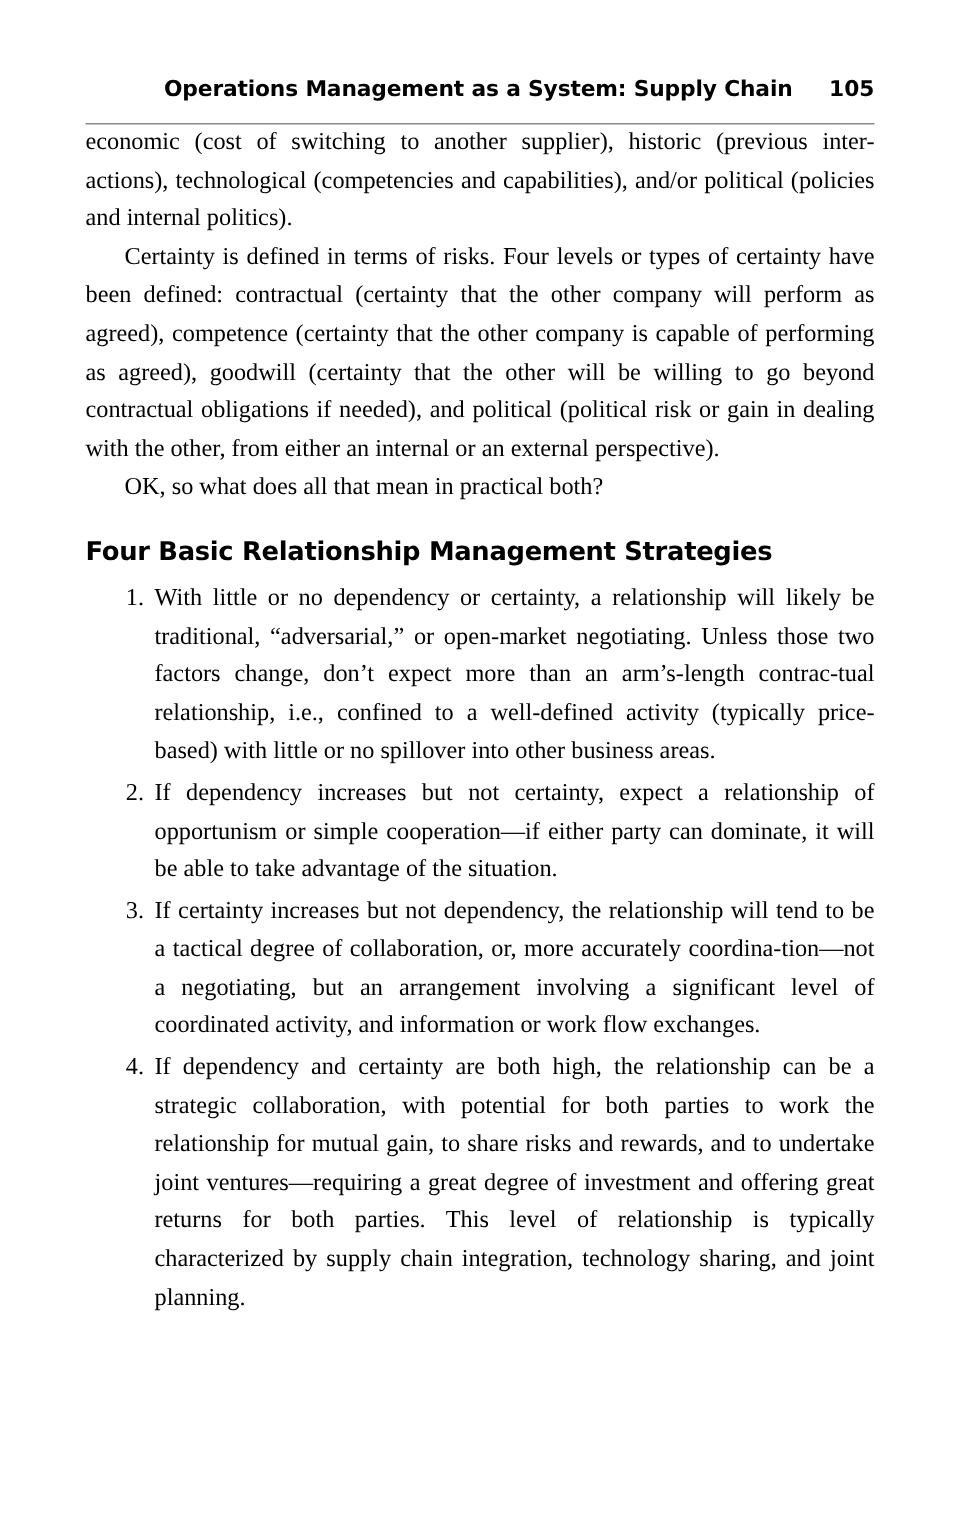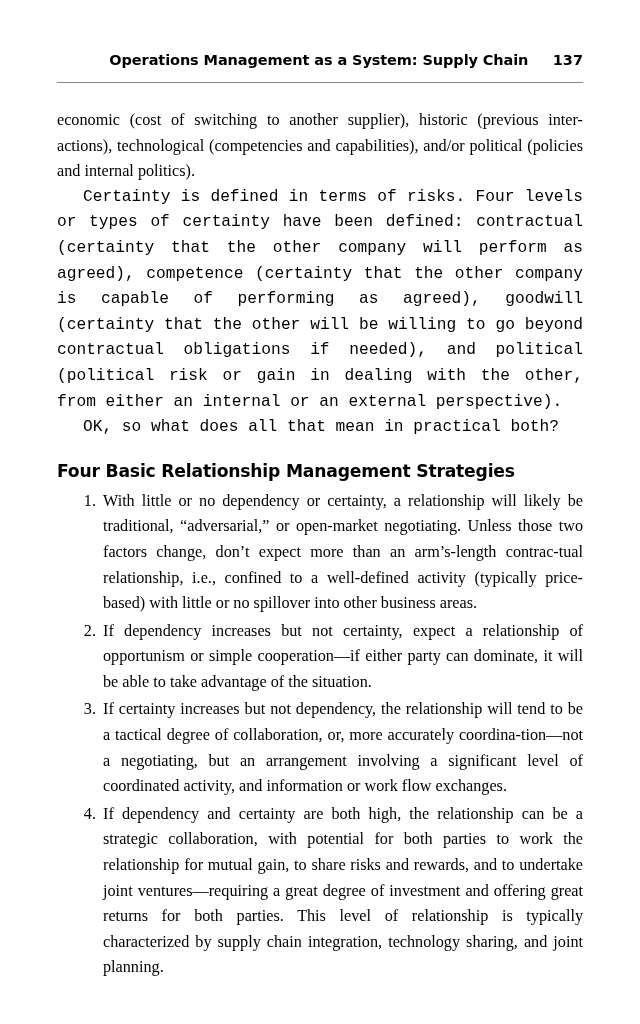--- a/index.html
+++ b/index.html
@@ -49,34 +49,33 @@
     left: 57px;
     right: 57px;
     top: 82px;
     height: 1px;
     background: #8a8a8a;
   }
   .content {
     position: absolute;
     left: 57px;
     right: 57px;
-    top: 108px;
+    top: 82px;
   }
   p.body {
     margin: 0;
     font-size: 16.2px;
     line-height: 25.6px;
     text-align: justify;
     text-justify: inter-word;
     -webkit-hyphens: none;
     hyphens: none;
   }
   p.indent {
     text-indent: 26px;
-    font-family: Liberation Mono, monospace;
   }
   h2.section {
     font-family: "DejaVu Sans", sans-serif;
     font-weight: bold;
     font-size: 17.2px;
     margin: 20px 0 3px 0;
     letter-spacing: -0.2px;
   }
   ol.list {
     margin: 8px 0 0 0;
@@ -104,21 +103,21 @@
     text-align: left;
   }
 </style>
 </head>
 <body>
 
 <div class="page">
 
   <div class="header">
     <div class="header-title">Operations Management as a System: Supply Chain</div>
-    <div class="header-page">137</div>
+    <div class="header-page">105</div>
   </div>
   <div class="header-rule"></div>
 
   <div class="content">
 
     <p class="body">economic (cost of switching to another supplier), historic (previous inter-actions), technological (competencies and capabilities), and/or political (policies and internal politics).</p>
 
     <p class="body indent">Certainty is defined in terms of risks. Four levels or types of certainty have been defined: contractual (certainty that the other company will perform as agreed), competence (certainty that the other company is capable of performing as agreed), goodwill (certainty that the other will be willing to go beyond contractual obligations if needed), and political (political risk or gain in dealing with the other, from either an internal or an external perspective).</p>
 
     <p class="body indent lastline">OK, so what does all that mean in practical both?</p>

